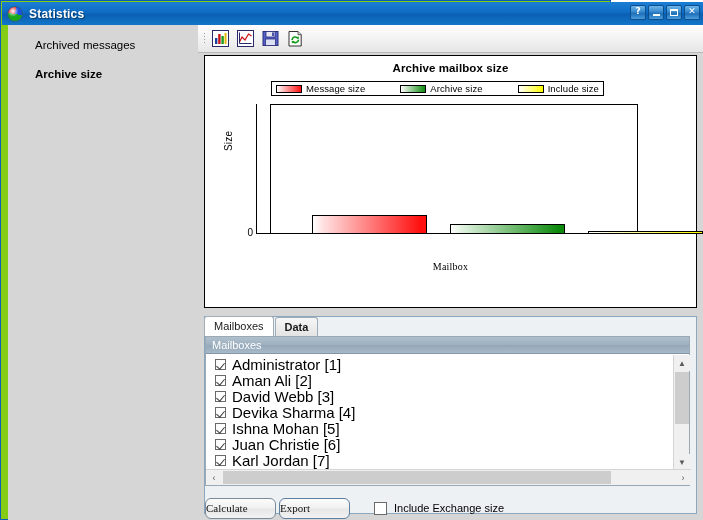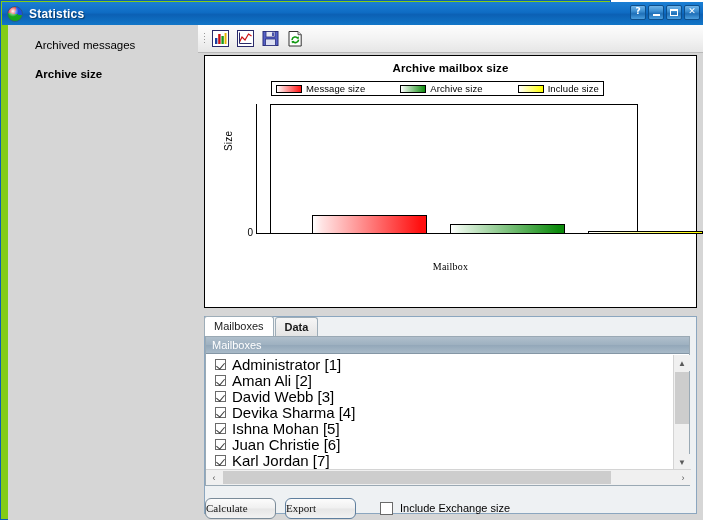--- a/index.html
+++ b/index.html
@@ -408,21 +408,21 @@
     border-radius: 6px;
     background: linear-gradient(to bottom, #fcfcfc 0%, #f0f0f0 48%, #e6e6e6 52%, #f2f2f2 100%);
     font-size: 11px;
     color: #111;
     line-height: 19px;
     cursor: default;
     font-family: Liberation Serif, serif;
     padding: 0 10px;
   }
   #btn-calculate { width: 71px; padding: 0; }
-  #btn-export { width: 71px; padding: 0; margin-left: 9px; border-color: #5f7f9e; }
+  #btn-export { width: 71px; padding: 0; margin-left: 3px; border-color: #5f7f9e; }
   #exchange-wrap {
     display: flex;
     align-items: center;
     margin-left: 24px;
   }
   #exchange-cb {
     width: 13px; height: 13px;
     box-sizing: border-box;
     border: 1px solid #6a6a6a;
     background: #ffffff;

